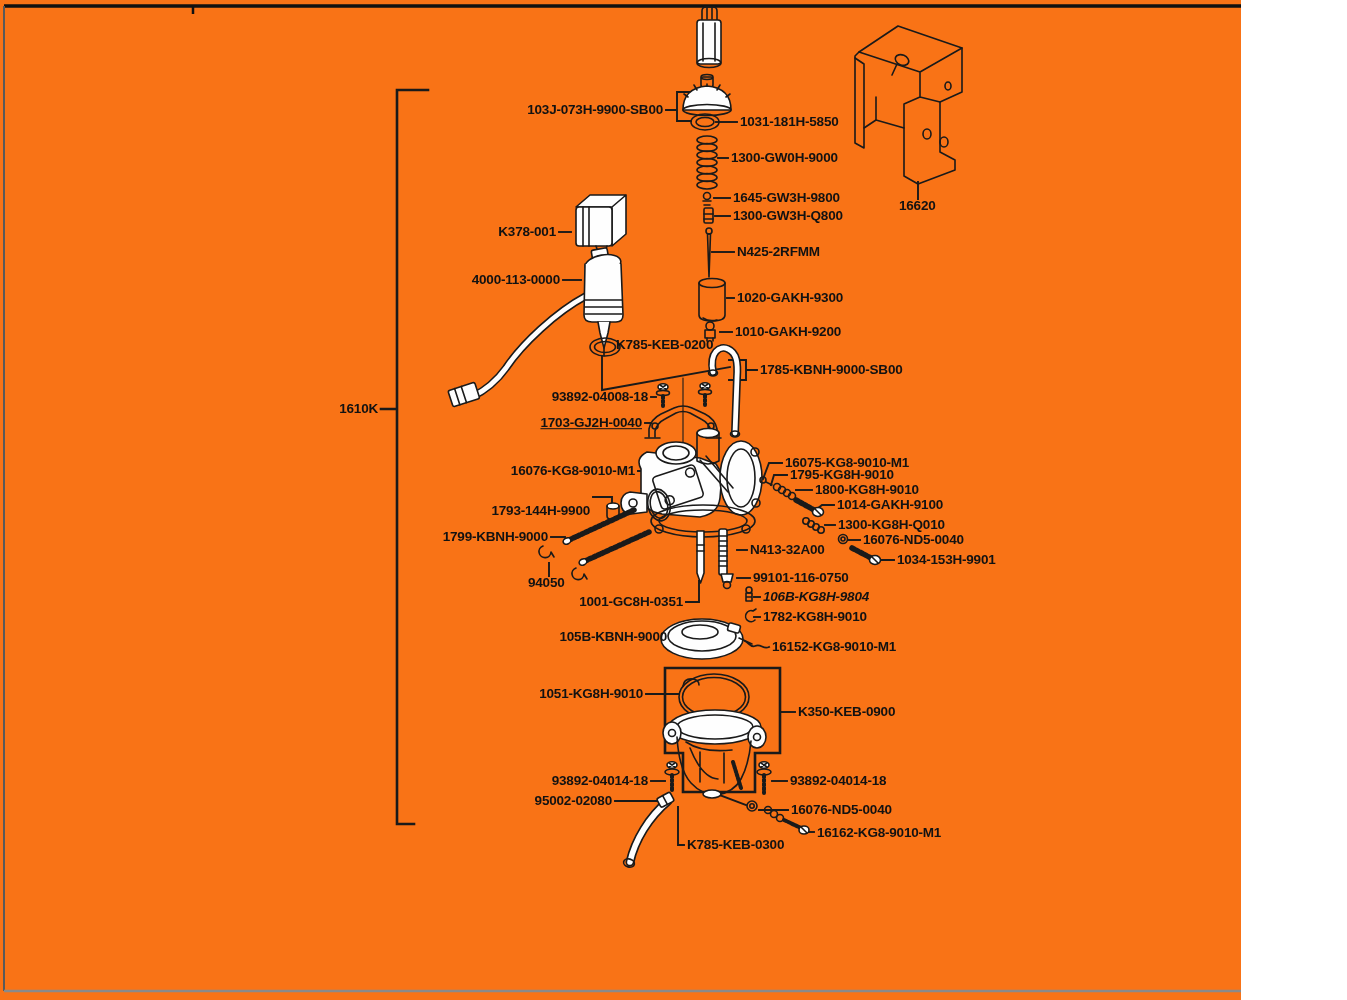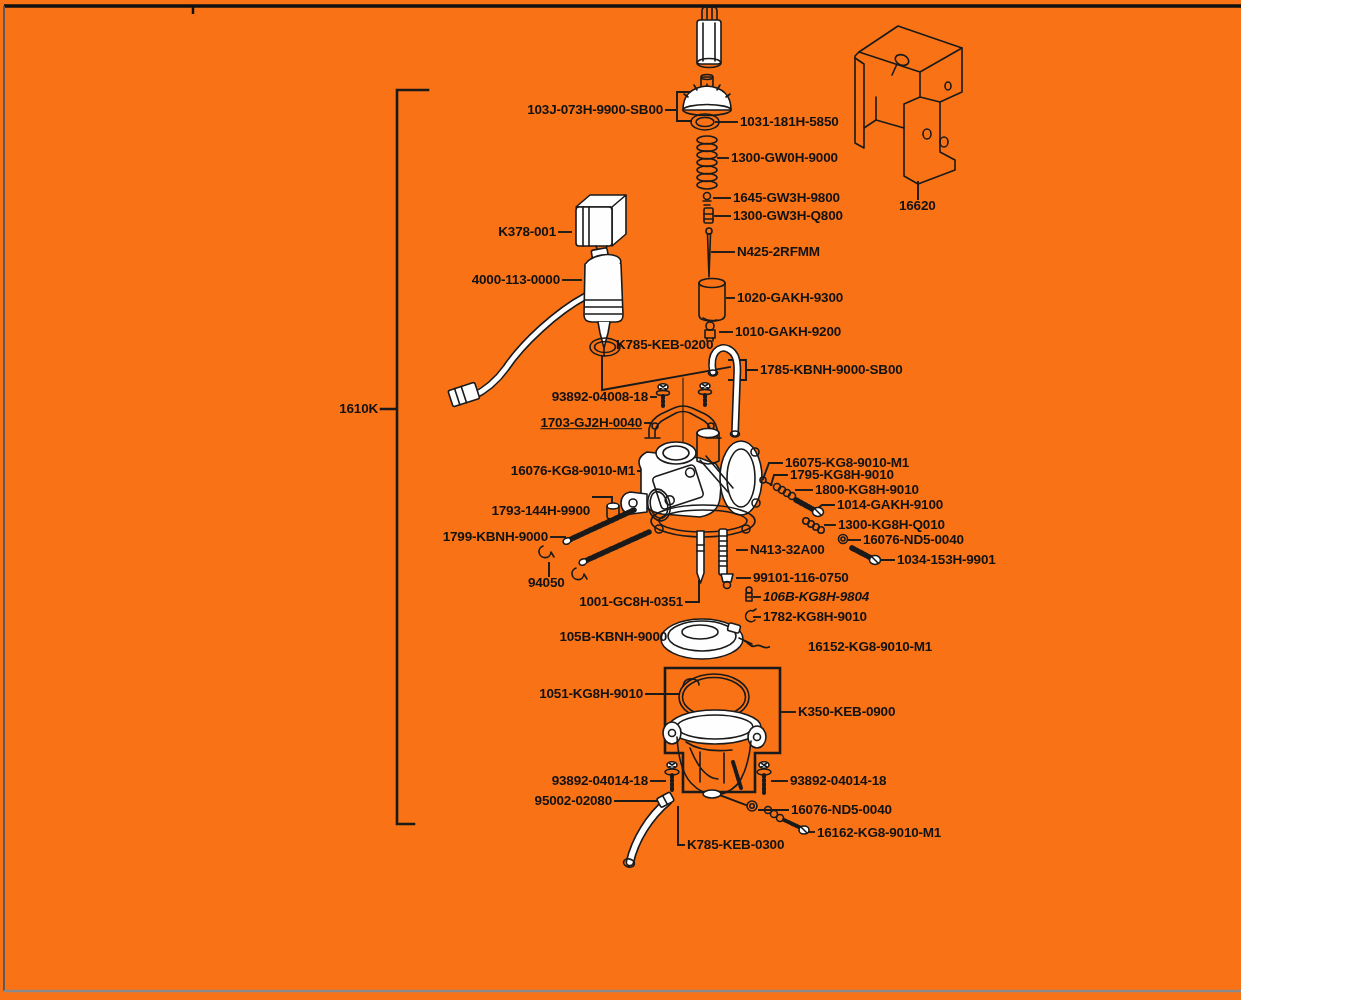--- a/index.html
+++ b/index.html
@@ -394,21 +394,21 @@
       <div class="part-label" style="left: 897px; top: 560px; text-align: right;">1034-153H-9901</div>
       <div class="part-label r" style="left: 590px; top: 497px; margin-top: 14px;">1793-144H-9900</div>
       <div class="part-label r" style="left: 548px; top: 537px;">1799-KBNH-9000</div>
       <div class="part-label" style="left: 750px; top: 550px;">N413-32A00</div>
       <div class="part-label" style="left: 528px; top: 583px;">94050</div>
       <div class="part-label" style="left: 753px; top: 578px;">99101-116-0750</div>
       <div class="part-label r" style="left: 683px; top: 602px;">1001-GC8H-0351</div>
       <div class="part-label" style="left: 763px; top: 597px; font-style: italic;">106B-KG8H-9804</div>
       <div class="part-label" style="left: 763px; top: 617px;">1782-KG8H-9010</div>
       <div class="part-label r" style="left: 667px; top: 637px;">105B-KBNH-9000</div>
-      <div class="part-label" style="left: 772px; top: 647px; margin-left: 36px;">16152-KG8-9010-M1</div>
+      <div class="part-label" style="left: 772px; top: 647px;">16152-KG8-9010-M1</div>
       <div class="part-label r" style="left: 643px; top: 694px;">1051-KG8H-9010</div>
       <div class="part-label" style="left: 798px; top: 712px;">K350-KEB-0900</div>
       <div class="part-label r" style="left: 648px; top: 781px;">93892-04014-18</div>
       <div class="part-label" style="left: 790px; top: 781px;">93892-04014-18</div>
       <div class="part-label r" style="left: 612px; top: 801px;">95002-02080</div>
       <div class="part-label" style="left: 791px; top: 810px;">16076-ND5-0040</div>
       <div class="part-label" style="left: 817px; top: 833px; text-align: center;">16162-KG8-9010-M1</div>
       <div class="part-label" style="left: 687px; top: 845px;">K785-KEB-0300</div>
       <div class="part-label r" style="left: 378px; top: 409px;">1610K</div>
     </div>

